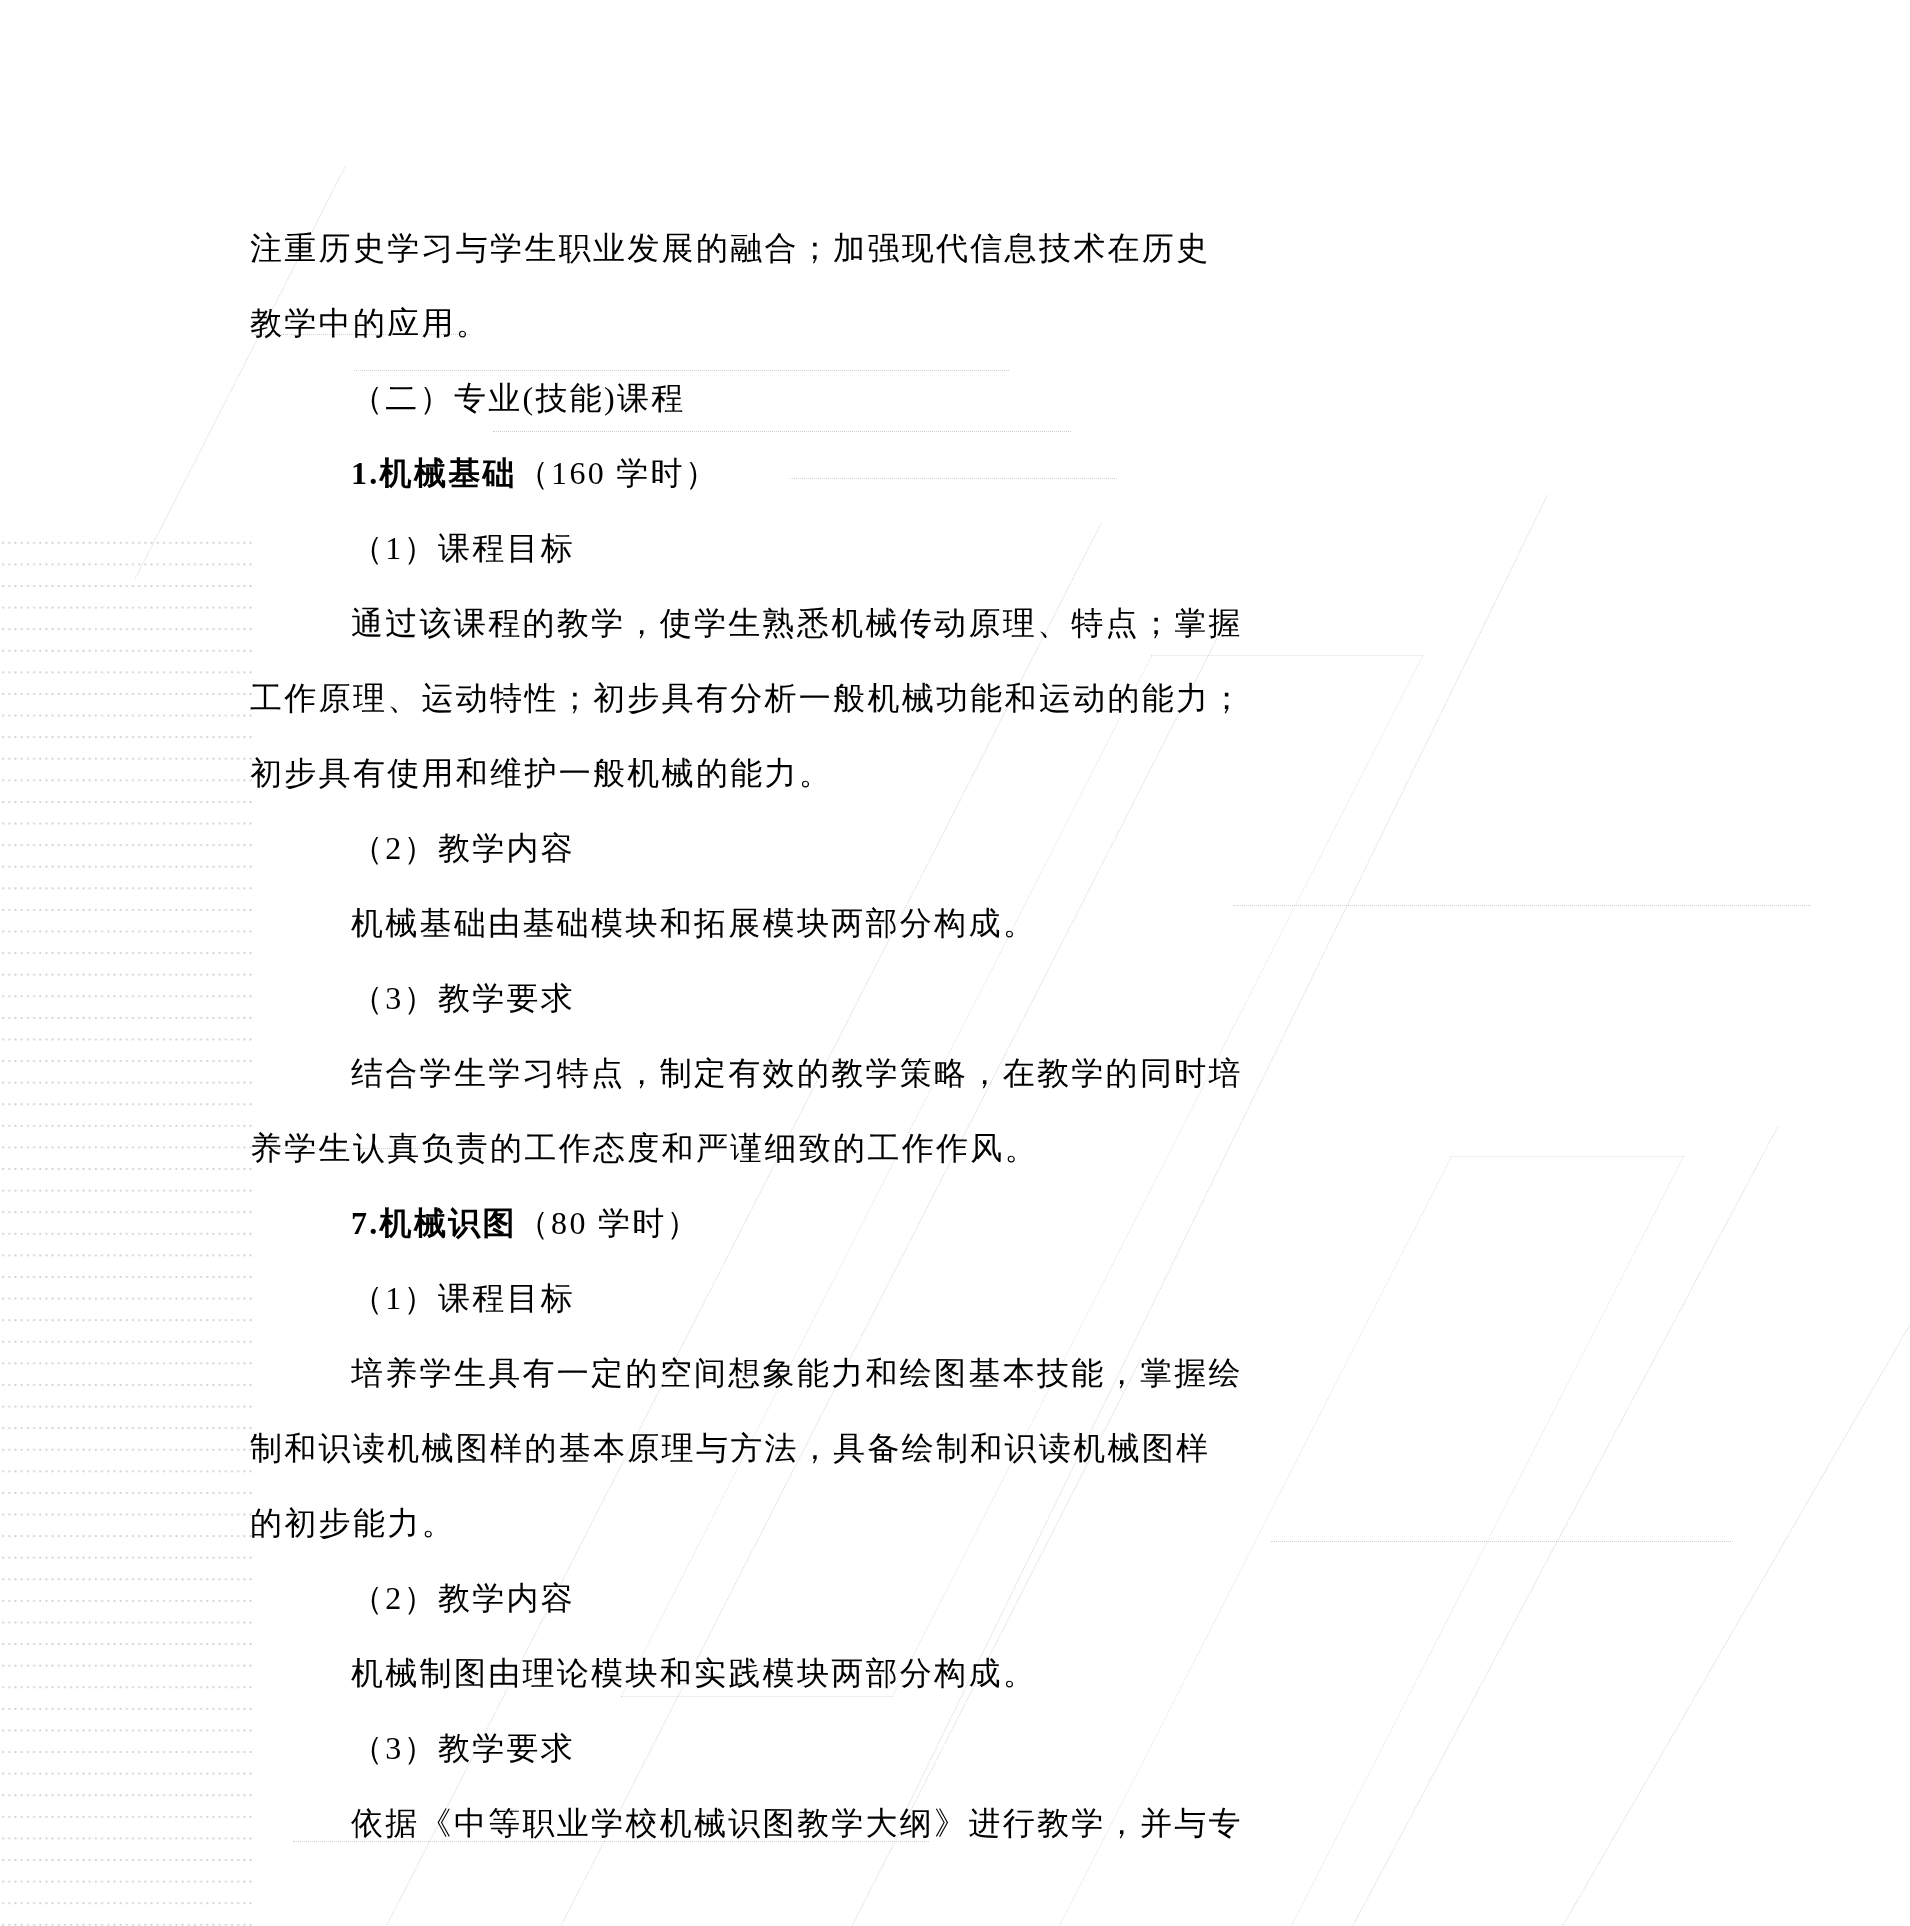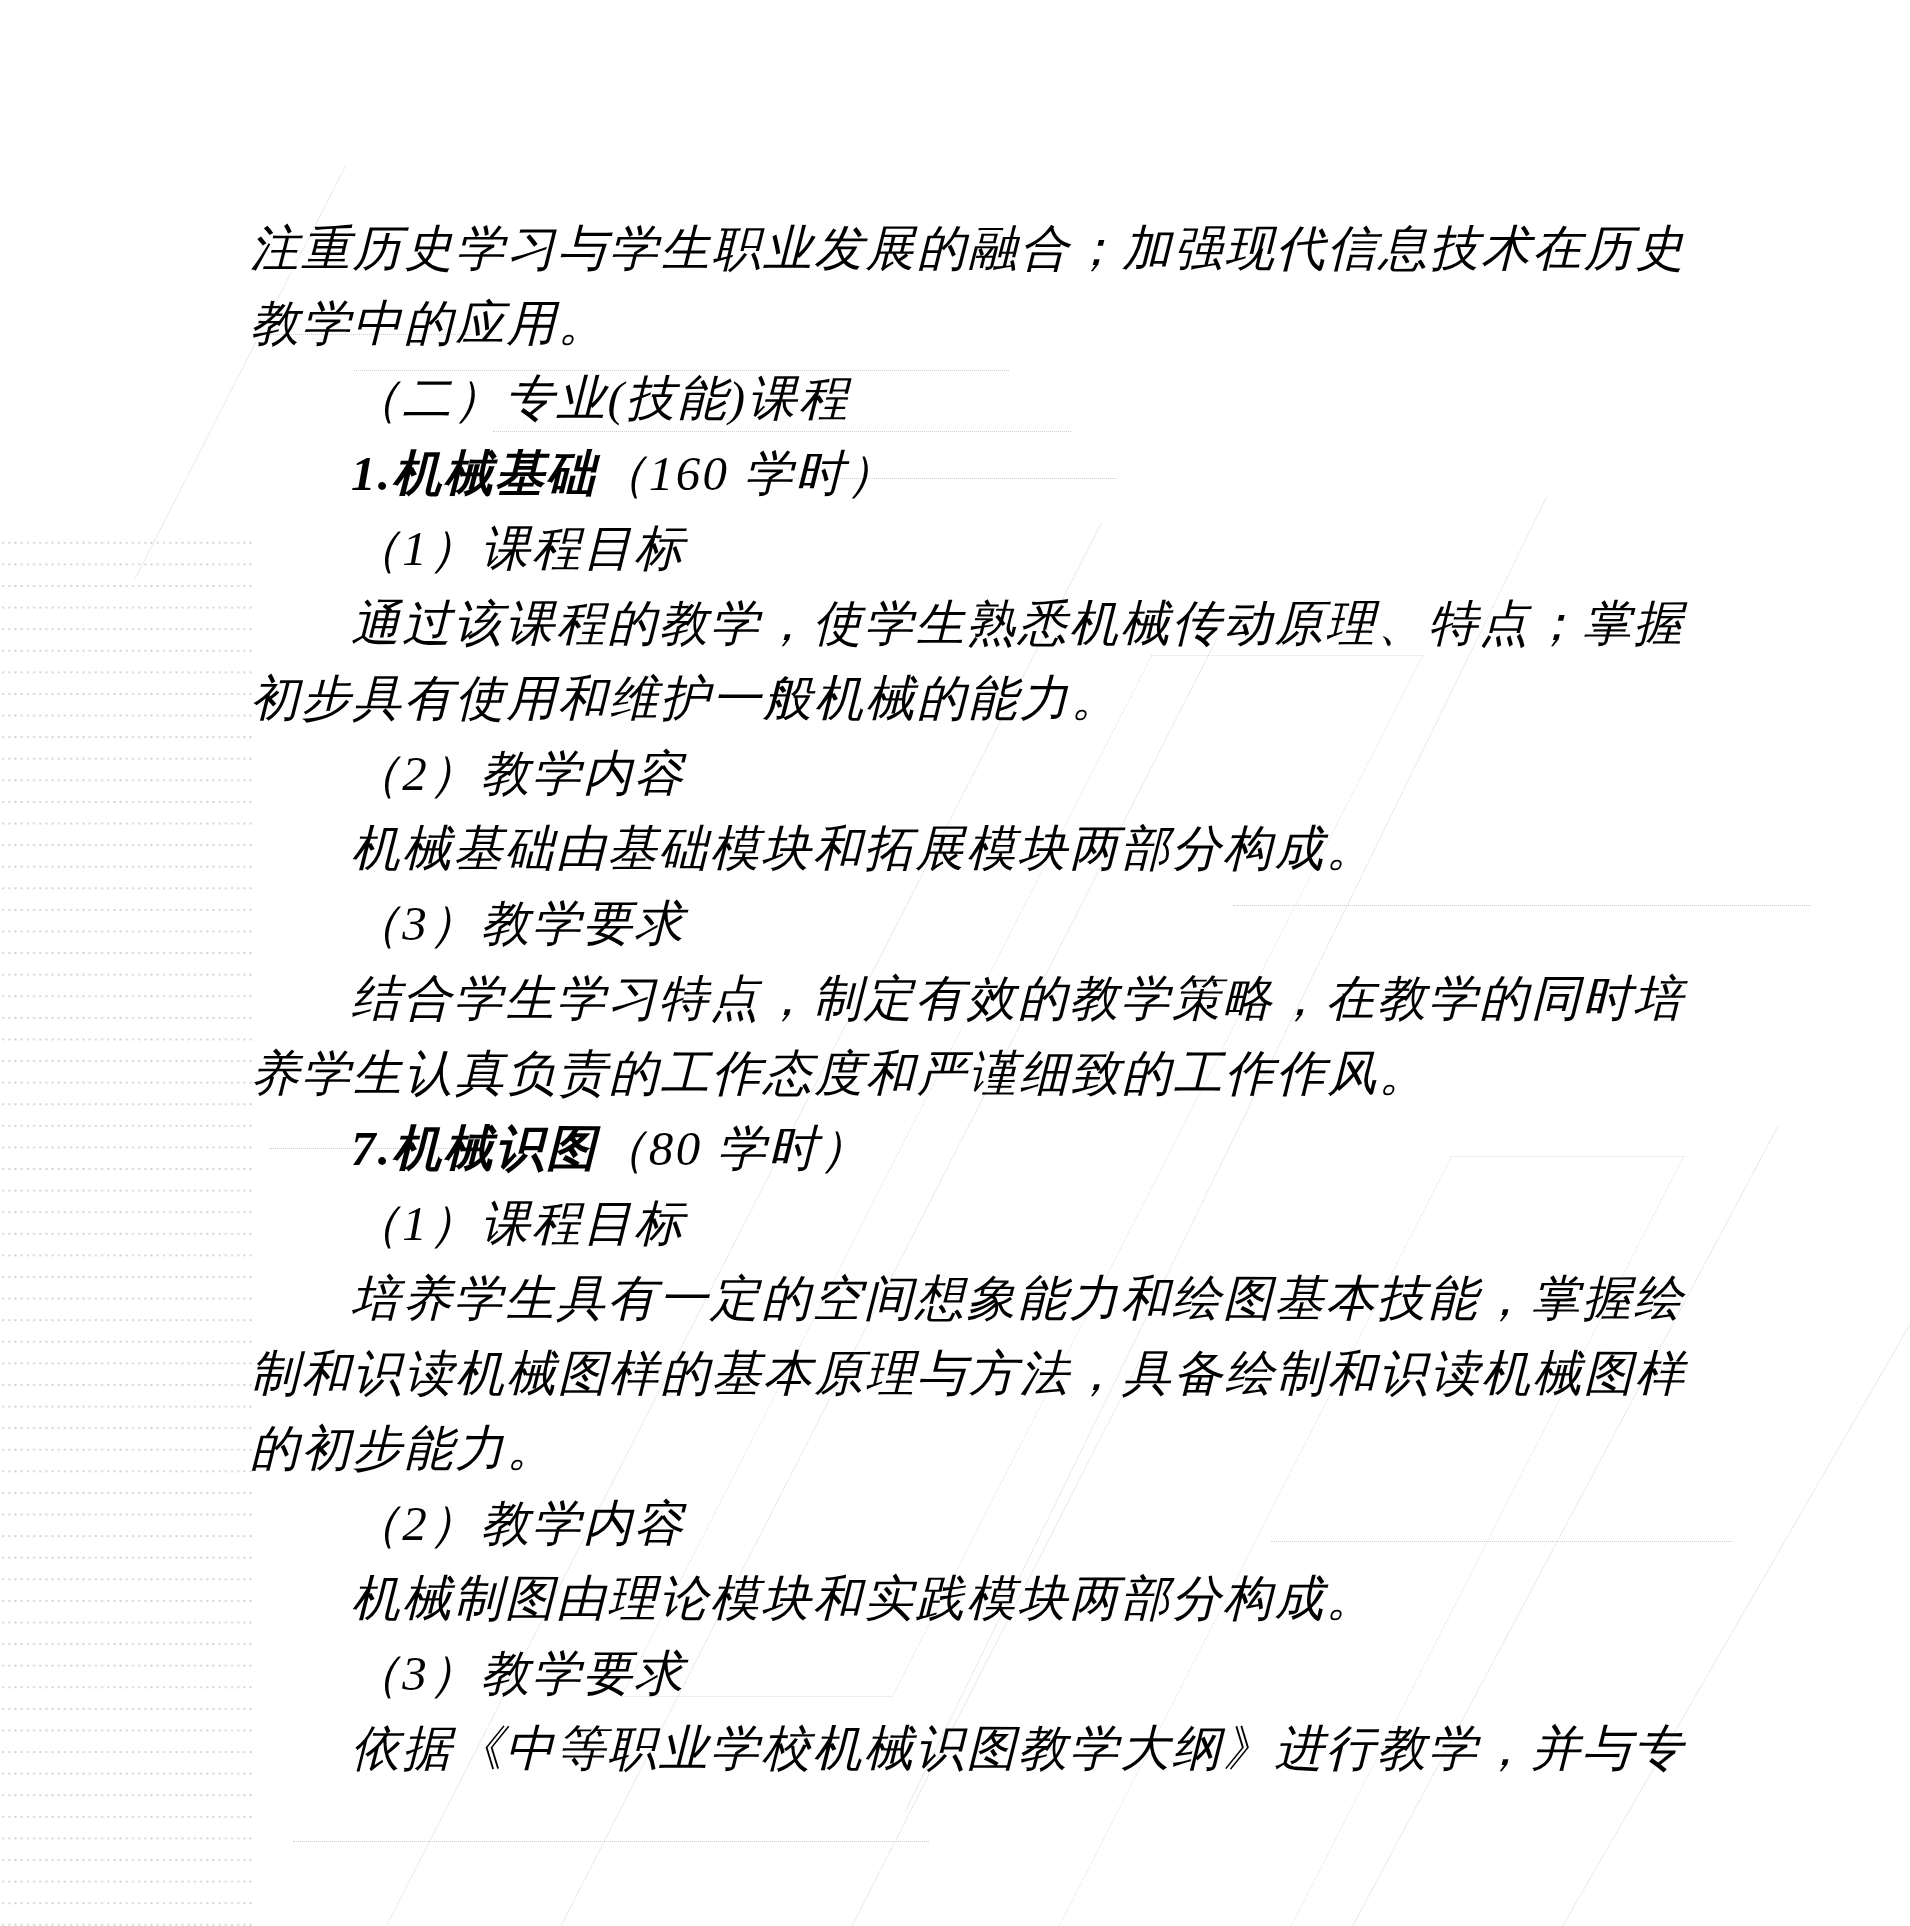--- a/index.html
+++ b/index.html
@@ -16,24 +16,23 @@
   
   .body-text {
     position: absolute;
     left: 250px;
     top: 211px;
     width: 1425px;
   }
   .line {
     height: 75px;
     line-height: 75px;
-    font-size: 49px;
+    font-size: 32px;
     letter-spacing: 2.3px;
     white-space: nowrap;
-    font-style: italic;
   }
   .indent { padding-left: 101px; }
   .bold { font-weight: 700; text-align: right; }
 
   
   .wm { position: absolute; pointer-events: none; }
   .wm-dots-left {
     left: 0; top: 532px; width: 254px; height: 1448px;
     background-image: radial-gradient(circle, rgba(80,80,80,0.28) 0.8px, rgba(0,0,0,0) 1.2px);
     background-size: 6.2px 21.6px;
@@ -71,20 +70,21 @@
     <div class="wm wm-para" style="left:1117px; top:1156px; width:231px; height:1310px;"></div>
   </div>
 
   <div class="body-text">
     <div class="line">注重历史学习与学生职业发展的融合；加强现代信息技术在历史</div>
     <div class="line">教学中的应用。</div>
     <div class="line indent">（二）专业(技能)课程</div>
     <div class="line indent"><span class="bold">1.机械基础</span><span>（160 学时）</span></div>
     <div class="line indent">（1）课程目标</div>
     <div class="line indent">通过该课程的教学，使学生熟悉机械传动原理、特点；掌握</div>
+    <div class="line">工作原理、运动特性；初步具有分析一般机械功能和运动的能力；</div>
     <div class="line">初步具有使用和维护一般机械的能力。</div>
     <div class="line indent">（2）教学内容</div>
     <div class="line indent">机械基础由基础模块和拓展模块两部分构成。</div>
     <div class="line indent">（3）教学要求</div>
     <div class="line indent">结合学生学习特点，制定有效的教学策略，在教学的同时培</div>
     <div class="line">养学生认真负责的工作态度和严谨细致的工作作风。</div>
     <div class="line indent"><span class="bold">7.机械识图</span><span>（80 学时）</span></div>
     <div class="line indent">（1）课程目标</div>
     <div class="line indent">培养学生具有一定的空间想象能力和绘图基本技能，掌握绘</div>
     <div class="line">制和识读机械图样的基本原理与方法，具备绘制和识读机械图样</div>

